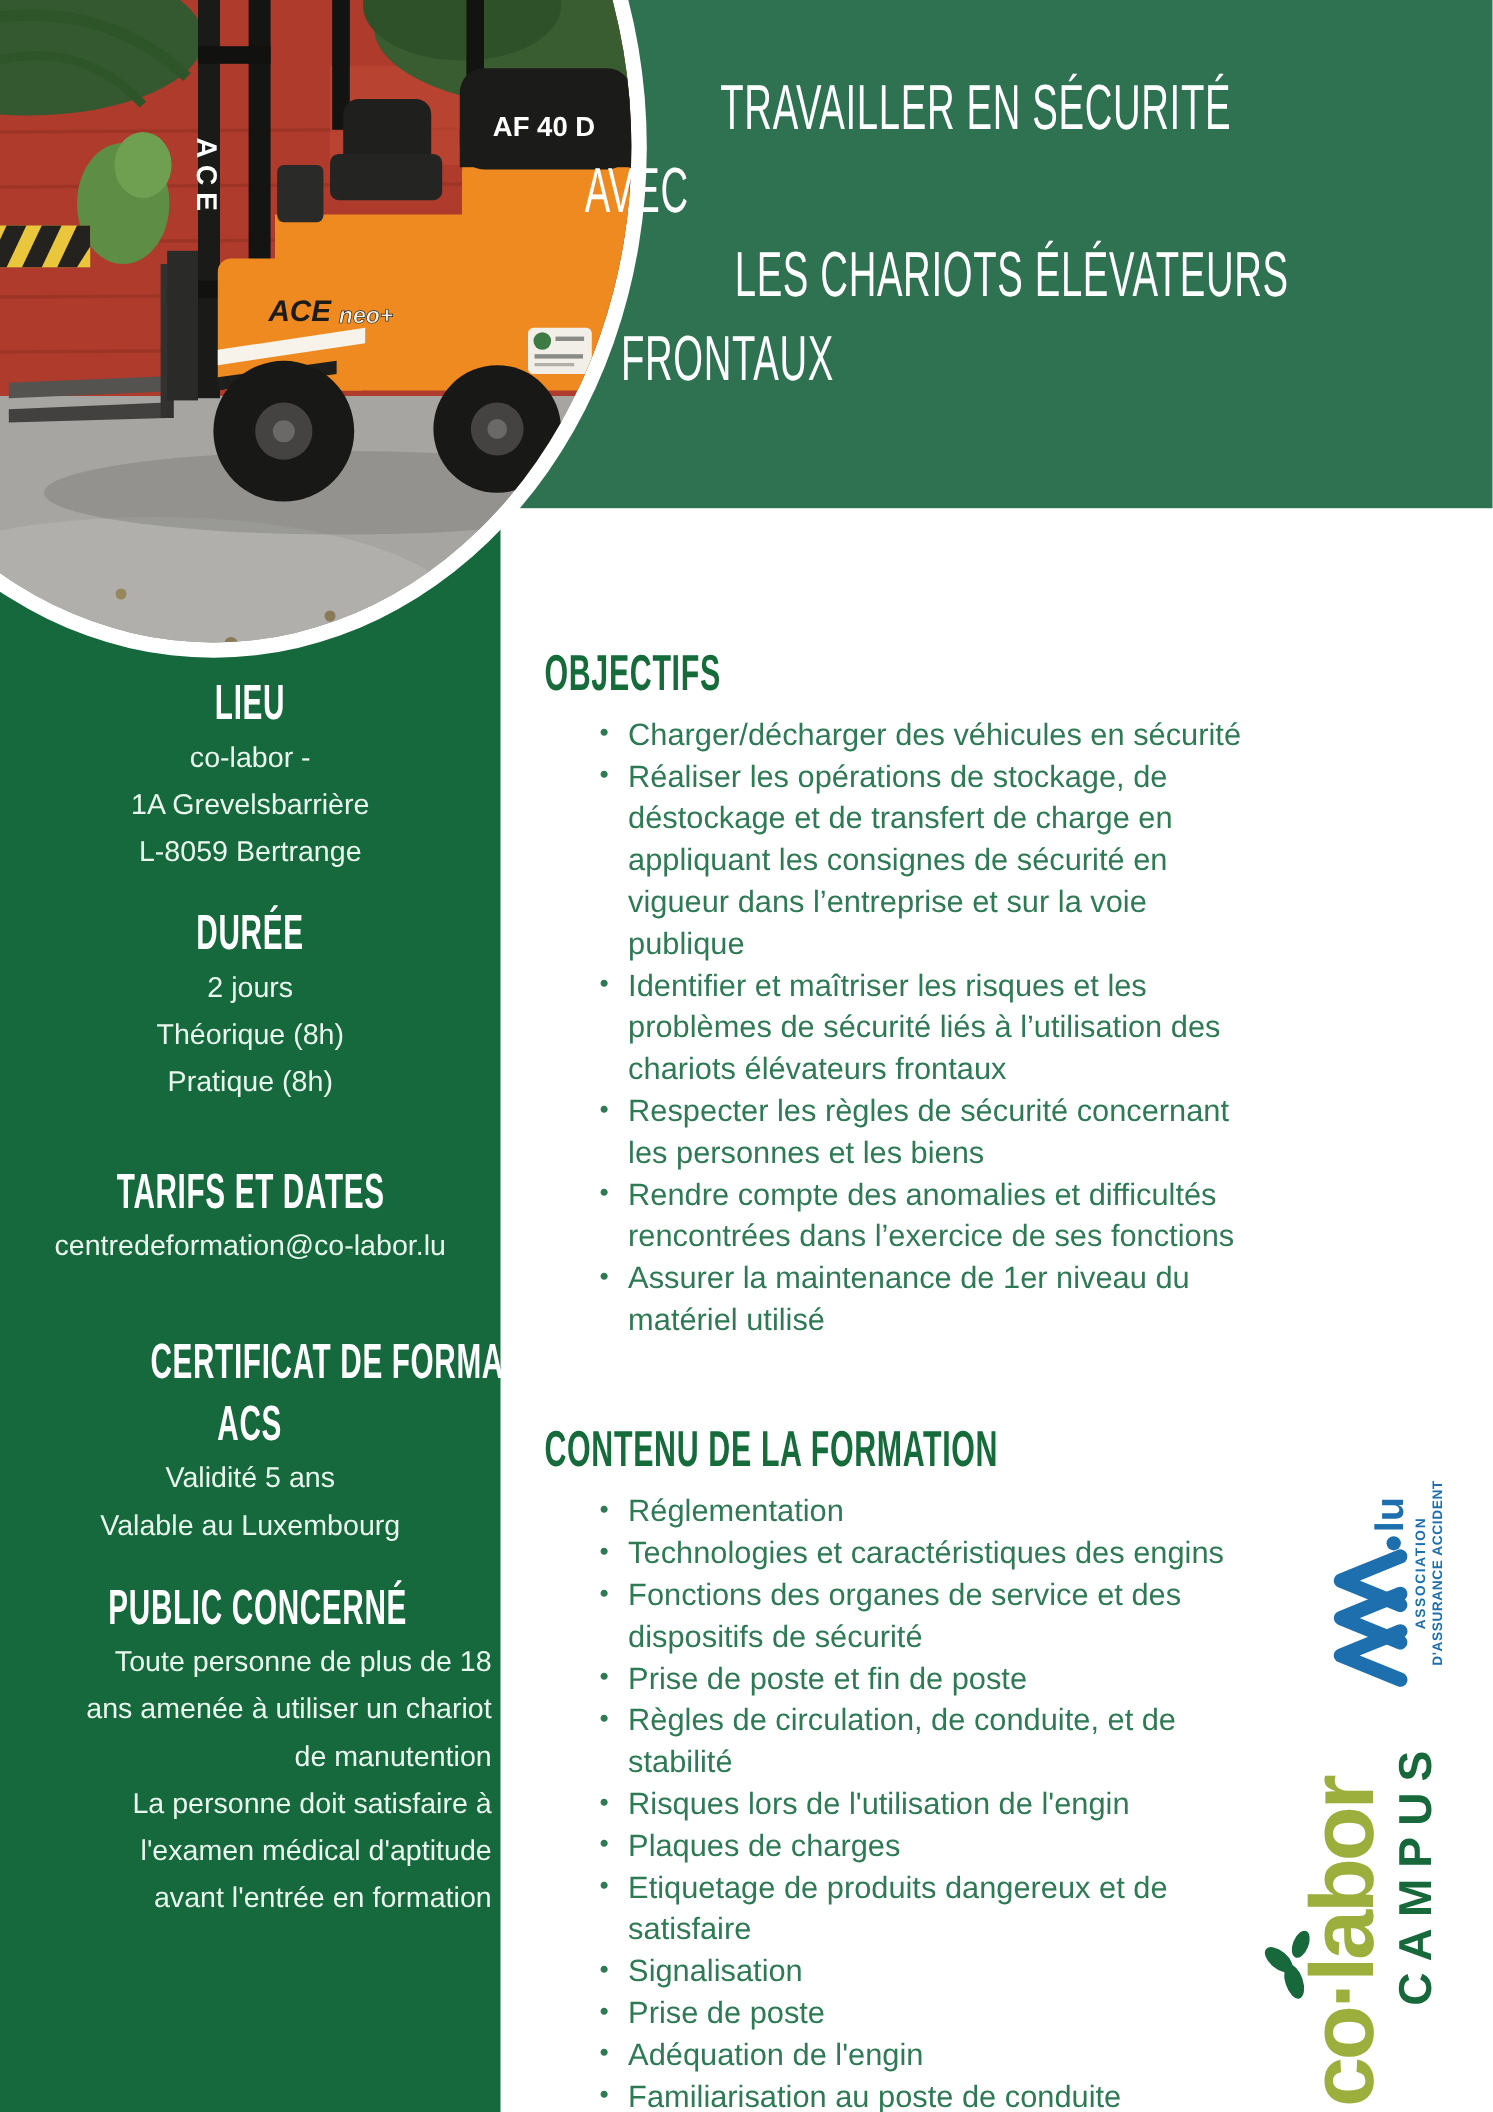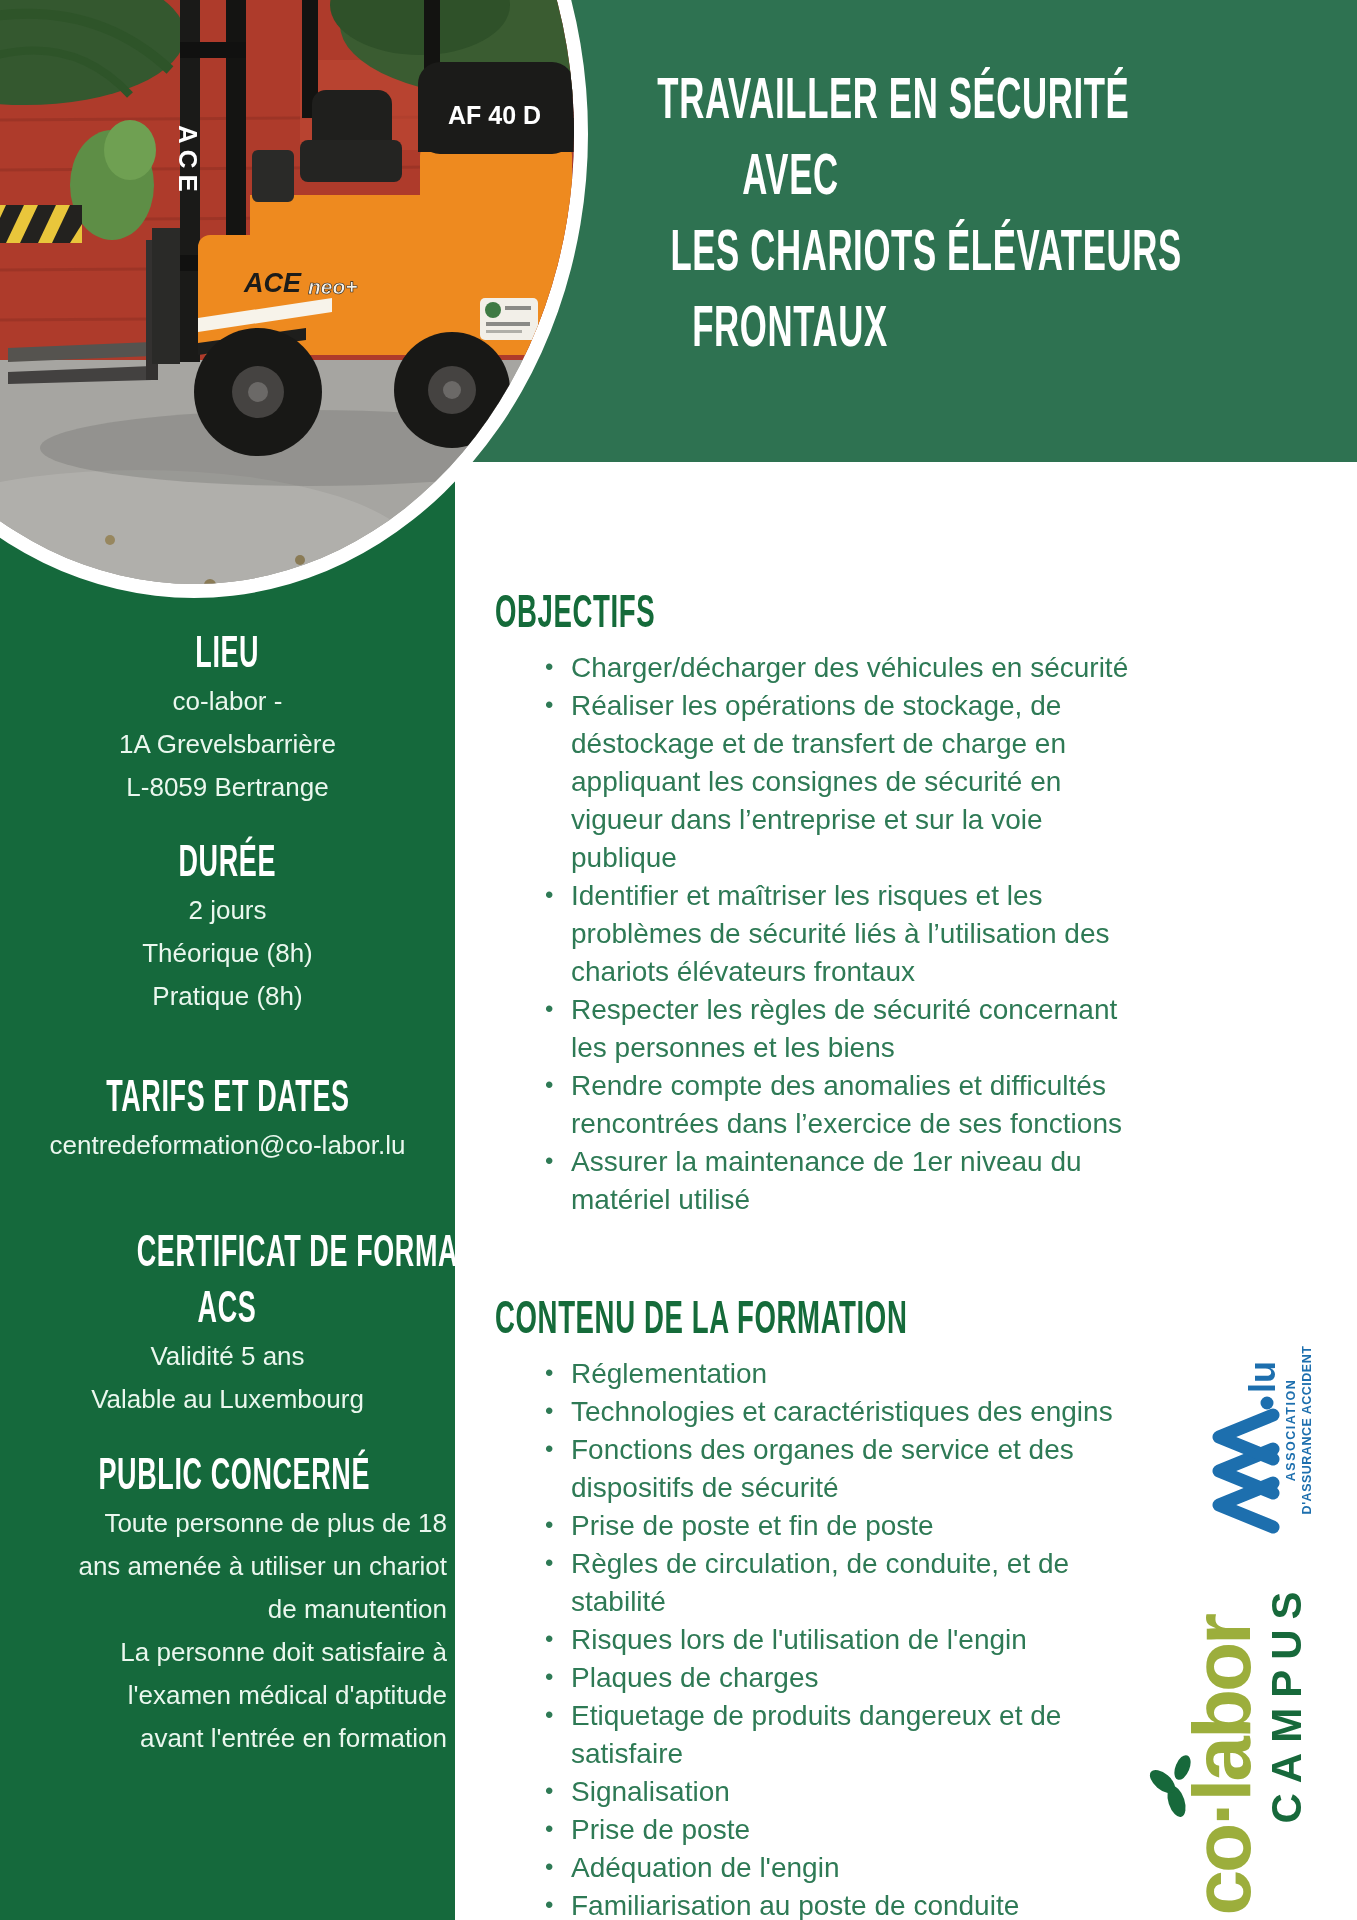--- a/index.html
+++ b/index.html
@@ -18,25 +18,25 @@
   }
   .photo-circle svg{position:absolute;left:186px;top:316px;}
 
   
   .cond{display:inline-block;transform:scaleX(0.6);transform-origin:center;white-space:nowrap;letter-spacing:1px;}
   .cond-left{transform-origin:left center;}
 
   
   .title-block{
     position:absolute;left:500px;top:60px;width:580px;z-index:4;
-    text-align:center;color:#ffffff;font-weight:bold;font-size:58px;line-height:76px;
+    color:#ffffff;font-weight:normal;font-size:58px;line-height:76px;
   }
 
   
-  .sidebar-content{position:absolute;left:0;top:624px;width:455px;z-index:4;text-align:center;color:#EAF7EE;}
+  .sidebar-content{position:absolute;left:0;top:611px;width:455px;z-index:4;text-align:center;color:#EAF7EE;}
   .side-section{margin:0;padding:0 8px;}
   .side-h{font-size:45px;font-weight:bold;color:#ffffff;line-height:56px;}
   .side-line{font-size:26px;line-height:43px;}
   .m1{margin-top:24px;} .m2{margin-top:50px;} .m3{margin-top:56px;} .m4{margin-top:25px;text-align:right;}
 
   
   .main-col{position:absolute;left:495px;top:585px;width:680px;z-index:4;}
   .main-h{font-size:46px;font-weight:bold;color:#156B3A;line-height:52px;}
   ul.bullets{margin:12px 0 0 0;padding:0 0 0 76px;list-style:none;width:580px;
     color:#2E7A55;font-size:28px;line-height:38px;}

